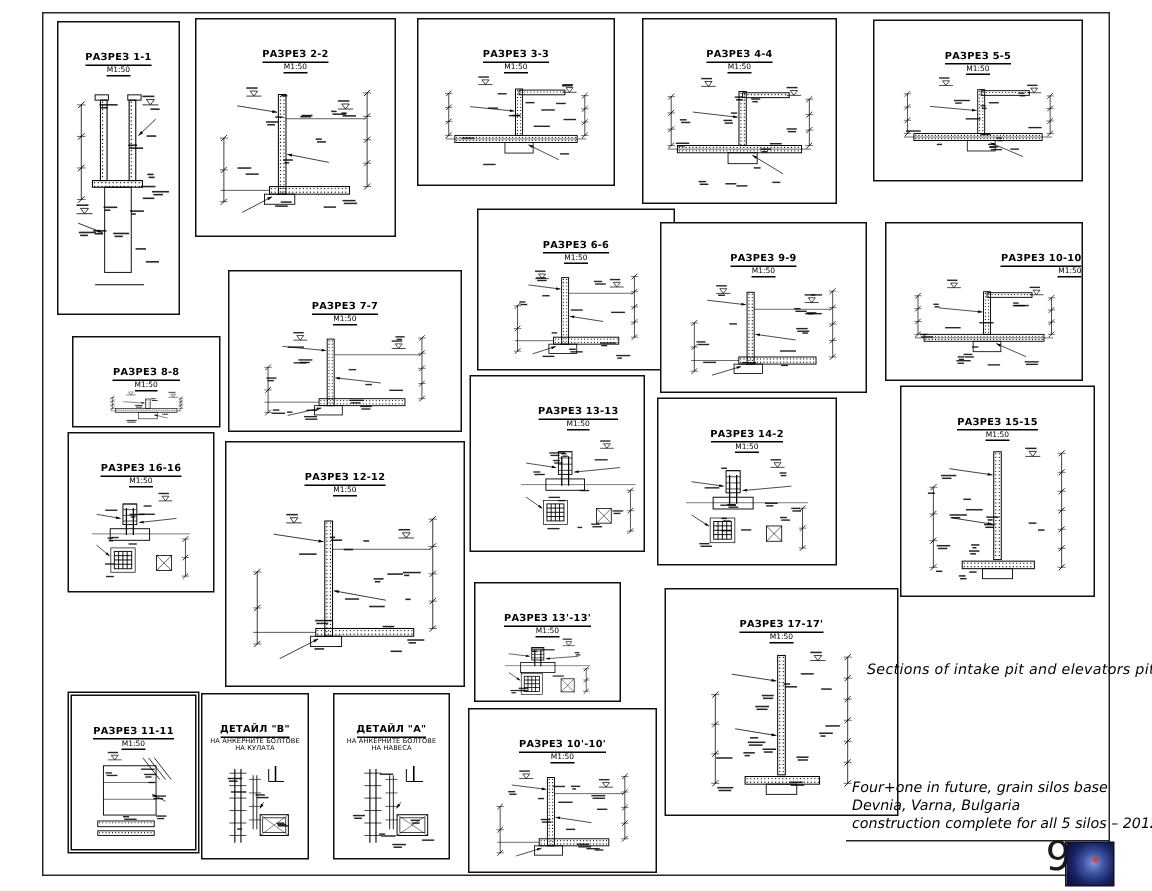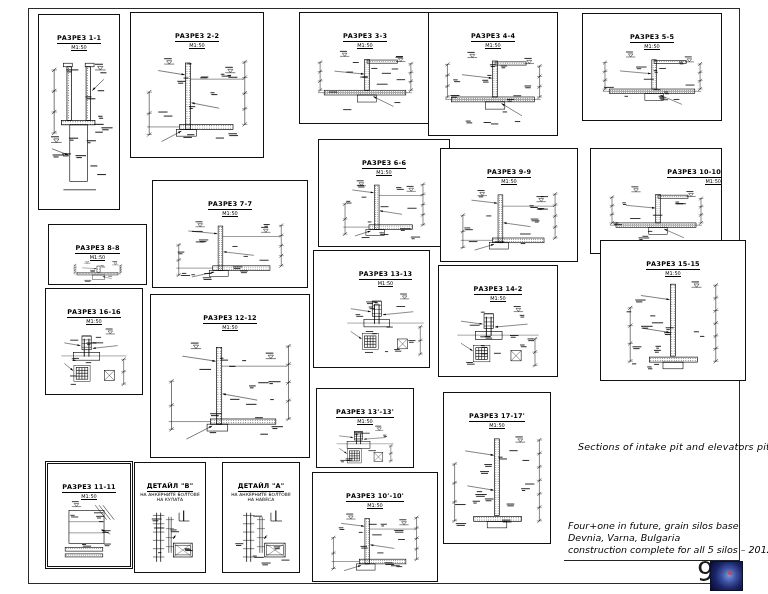--- a/index.html
+++ b/index.html
@@ -313,21 +313,21 @@
           <rect x="94.28885468986297" y="29.421355503192807" width="4.280643277932258" height="1.2" fill="#000" opacity="0.85"></rect>
           <rect x="95.28885468986297" y="31.621355503192806" width="10.85171092667231" height="1.2" fill="#000" opacity="0.85"></rect>
           <rect x="54.29035909951216" y="101.26098020500548" width="8.632843134288137" height="1.2" fill="#000" opacity="0.85"></rect>
           <rect x="88.3145120700982" y="105.23574543131316" width="9.726508854761025" height="1.2" fill="#000" opacity="0.85"></rect>
           <rect x="54.47509596487279" y="17.006430984310075" width="5.078280611465816" height="1.2" fill="#000" opacity="0.85"></rect>
           <rect x="50.010267368951006" y="33.942953013490396" width="5.908182898493569" height="1.2" fill="#000" opacity="0.85"></rect>
           <rect x="103.28006248565393" y="100.12140288127652" width="10.275863976346265" height="1.2" fill="#000" opacity="0.85"></rect>
           <rect x="104.28006248565393" y="102.32140288127653" width="10.527271471697498" height="1.2" fill="#000" opacity="0.85"></rect>
         </svg>
   </div>
-      <div class="panel" style="left: 299px; top: 12px; width: 132px; height: 112px; justify-content: center;">
+      <div class="panel" style="left: 278px; top: 12px; width: 132px; height: 112px; justify-content: center;">
     <span class="t">РАЗРЕЗ 3-3</span>
     <span class="s">М1:50</span>
     <span class="sub"></span>
     <span class="sub"></span>
     <svg xmlns="http://www.w3.org/2000/svg" viewBox="0 0 130 94" height="94">
           <rect x="67.60000000000001" y="14.1" width="39" height="4" fill="none" stroke="#000" stroke-width="0.8"></rect>
           <circle cx="69.2" cy="15.7" r="0.5" fill="#000"></circle>
           <circle cx="72" cy="15.7" r="0.5" fill="#000"></circle>
           <circle cx="74.8" cy="15.7" r="0.5" fill="#000"></circle>
           <circle cx="77.6" cy="15.7" r="0.5" fill="#000"></circle>
@@ -1903,21 +1903,21 @@
           <rect x="88.1276788941341" y="56.46442675504108" width="7.412988266168623" height="1.2" fill="#000" opacity="0.85"></rect>
           <rect x="18.48404845192286" y="76.49236598425189" width="8.516516306678074" height="1.2" fill="#000" opacity="0.85"></rect>
           <rect x="19.48404845192286" y="78.6923659842519" width="9.673597670473903" height="1.2" fill="#000" opacity="0.85"></rect>
           <rect x="42.210328569370475" y="43.24977098899417" width="7.1670775046418775" height="1.2" fill="#000" opacity="0.85"></rect>
           <rect x="43.210328569370475" y="45.449770988994175" width="8.381248860331834" height="1.2" fill="#000" opacity="0.85"></rect>
           <rect x="36.38359764499757" y="43.80210388794639" width="13.26896412357174" height="1.2" fill="#000" opacity="0.85"></rect>
           <rect x="86.69770104158563" y="16.411289708358836" width="5.842079736218825" height="1.2" fill="#000" opacity="0.85"></rect>
           <rect x="87.69770104158563" y="18.611289708358836" width="4.733451799365437" height="1.2" fill="#000" opacity="0.85"></rect>
         </svg>
   </div>
-      <div class="panel" style="left: 600px; top: 240px; width: 146px; height: 141px;">
+      <div class="panel" style="left: 600px; top: 257px; width: 130px; height: 141px;">
     <span class="t">РАЗРЕЗ 15-15</span>
     <span class="s">М1:50</span>
     <span class="sub"></span>
     <span class="sub"></span>
     <svg xmlns="http://www.w3.org/2000/svg" viewBox="0 0 128 123" height="123">
           <rect x="61" y="8.610000000000001" width="6" height="86.1" fill="none" stroke="#000" stroke-width="0.8"></rect>
           <circle cx="62.6" cy="10.21" r="0.5" fill="#000"></circle>
           <circle cx="65.4" cy="10.21" r="0.5" fill="#000"></circle>
           <circle cx="62.6" cy="13.010000000000002" r="0.5" fill="#000"></circle>
           <circle cx="65.4" cy="13.010000000000002" r="0.5" fill="#000"></circle>
@@ -2122,21 +2122,21 @@
           <rect x="74.90914739326999" y="14.440987644196017" width="4.669837915650493" height="1.2" fill="#000" opacity="0.85"></rect>
           <rect x="75.90914739326999" y="16.640987644196017" width="4.610849604760692" height="1.2" fill="#000" opacity="0.85"></rect>
           <rect x="19.301515757339786" y="49.764903113900175" width="9.154391124450783" height="1.2" fill="#000" opacity="0.85"></rect>
           <rect x="20.301515757339786" y="51.96490311390018" width="8.058538409442892" height="1.2" fill="#000" opacity="0.85"></rect>
           <rect x="31.523244906590897" y="10.938573017445659" width="12.40295789223302" height="1.2" fill="#000" opacity="0.85"></rect>
           <rect x="32.5232449065909" y="13.138573017445658" width="5.356468425298328" height="1.2" fill="#000" opacity="0.85"></rect>
           <rect x="53.14275278107391" y="37.617203007367074" width="11.123851318435674" height="1.2" fill="#000" opacity="0.85"></rect>
           <rect x="42.34964860399704" y="11.56305658931055" width="12.728721401993521" height="1.2" fill="#000" opacity="0.85"></rect>
         </svg>
   </div>
-      <div class="panel" style="left: 443px; top: 392px; width: 108px; height: 152px; text-align: center;">
+      <div class="panel" style="left: 443px; top: 392px; width: 156px; height: 152px; text-align: center;">
     <span class="t">РАЗРЕЗ 17-17'</span>
     <span class="s">М1:50</span>
     <span class="sub"></span>
     <span class="sub"></span>
     <svg xmlns="http://www.w3.org/2000/svg" viewBox="0 0 130 134" height="134">
           <rect x="62" y="9.38" width="6" height="93.8" fill="none" stroke="#000" stroke-width="0.8"></rect>
           <circle cx="63.6" cy="10.98" r="0.5" fill="#000"></circle>
           <circle cx="66.4" cy="10.98" r="0.5" fill="#000"></circle>
           <circle cx="63.6" cy="13.780000000000001" r="0.5" fill="#000"></circle>
           <circle cx="66.4" cy="13.780000000000001" r="0.5" fill="#000"></circle>

